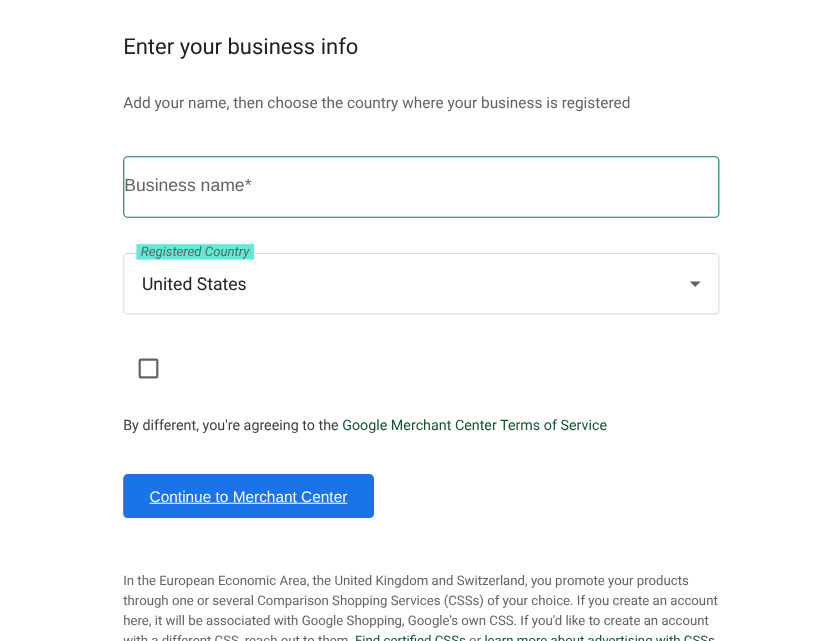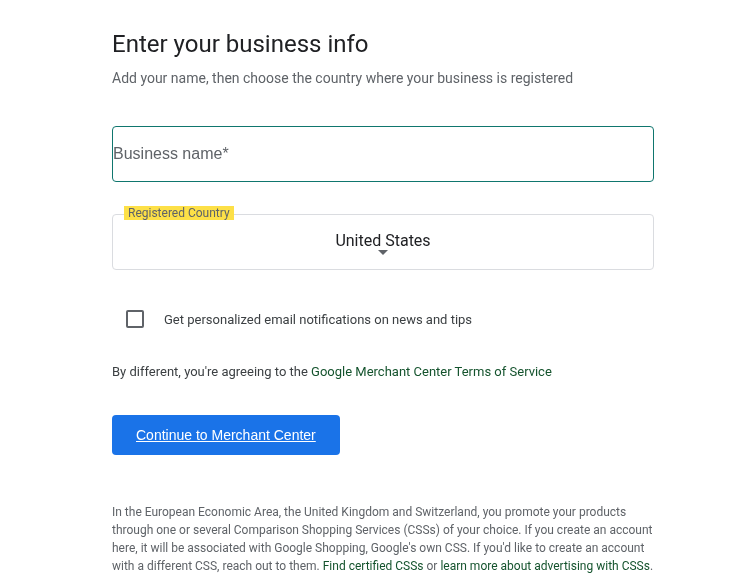--- a/index.html
+++ b/index.html
@@ -8,24 +8,24 @@
       box-sizing: border-box;
     }
     body {
       font-family: 'Google Sans', Roboto, Arial, sans-serif;
       background: #fff;
       padding: 30px 112px;
       width: 747px;
       color: #202124;
     }
     .page-title {
-      font-size: 24px;
+      font-size: 20px;
       font-weight: 400;
       color: #202124;
-      margin-bottom: 12px;
+      margin-bottom: 32px;
     }
     .page-subtitle {
       font-size: 14px;
       color: #5f6368;
       margin-bottom: 40px;
     }
     .text-field {
       position: relative;
       width: 542px;
       margin-bottom: 32px;
@@ -45,40 +45,40 @@
     }
     .select-field {
       position: relative;
       width: 542px;
       margin-bottom: 40px;
     }
     .select-field-label {
       position: absolute;
       top: -8px;
       left: 12px;
-      background: #fde047;
+      background: #5eead4;
       padding: 0 4px;
       font-size: 12px;
       color: #5f6368;
       z-index: 1;
+      font-style: italic;
     }
     .select-field-box {
       width: 100%;
       height: 56px;
       padding: 16px;
       border: 1px solid #dadce0;
       border-radius: 4px;
       font-size: 16px;
       color: #202124;
       background: #fff;
       display: flex;
       align-items: center;
       justify-content: space-between;
       cursor: pointer;
-      flex-direction: column;
     }
     .dropdown-icon {
       width: 0;
       height: 0;
       border-left: 5px solid transparent;
       border-right: 5px solid transparent;
       border-top: 5px solid #5f6368;
     }
     .checkbox-row {
       display: flex;
@@ -143,21 +143,20 @@
 <div class="select-field">
   <span class="select-field-label">Registered Country</span>
   <div class="select-field-box">
     <span>United States</span>
     <span class="dropdown-icon"></span>
   </div>
 </div>
 
 <div class="checkbox-row">
   <div class="checkbox"></div>
-  <span class="checkbox-label">Get personalized email notifications on news and tips</span>
 </div>
 
 <p class="terms-text">
   <span>By different, you're agreeing to the </span><a class="link">Google Merchant Center Terms of Service</a>
 </p>
 
 <button class="primary-button">Continue to Merchant Center</button>
 
 <p class="disclaimer-text">
   <span>In the European Economic Area, the United Kingdom and Switzerland, you promote your products through one or several Comparison Shopping Services (CSSs) of your choice. If you create an account here, it will be associated with Google Shopping, Google's own CSS. If you'd like to create an account with a different CSS, reach out to them. </span><a class="link">Find certified CSSs</a><span> or </span><a class="link">learn more about advertising with CSSs</a><span>.</span>

